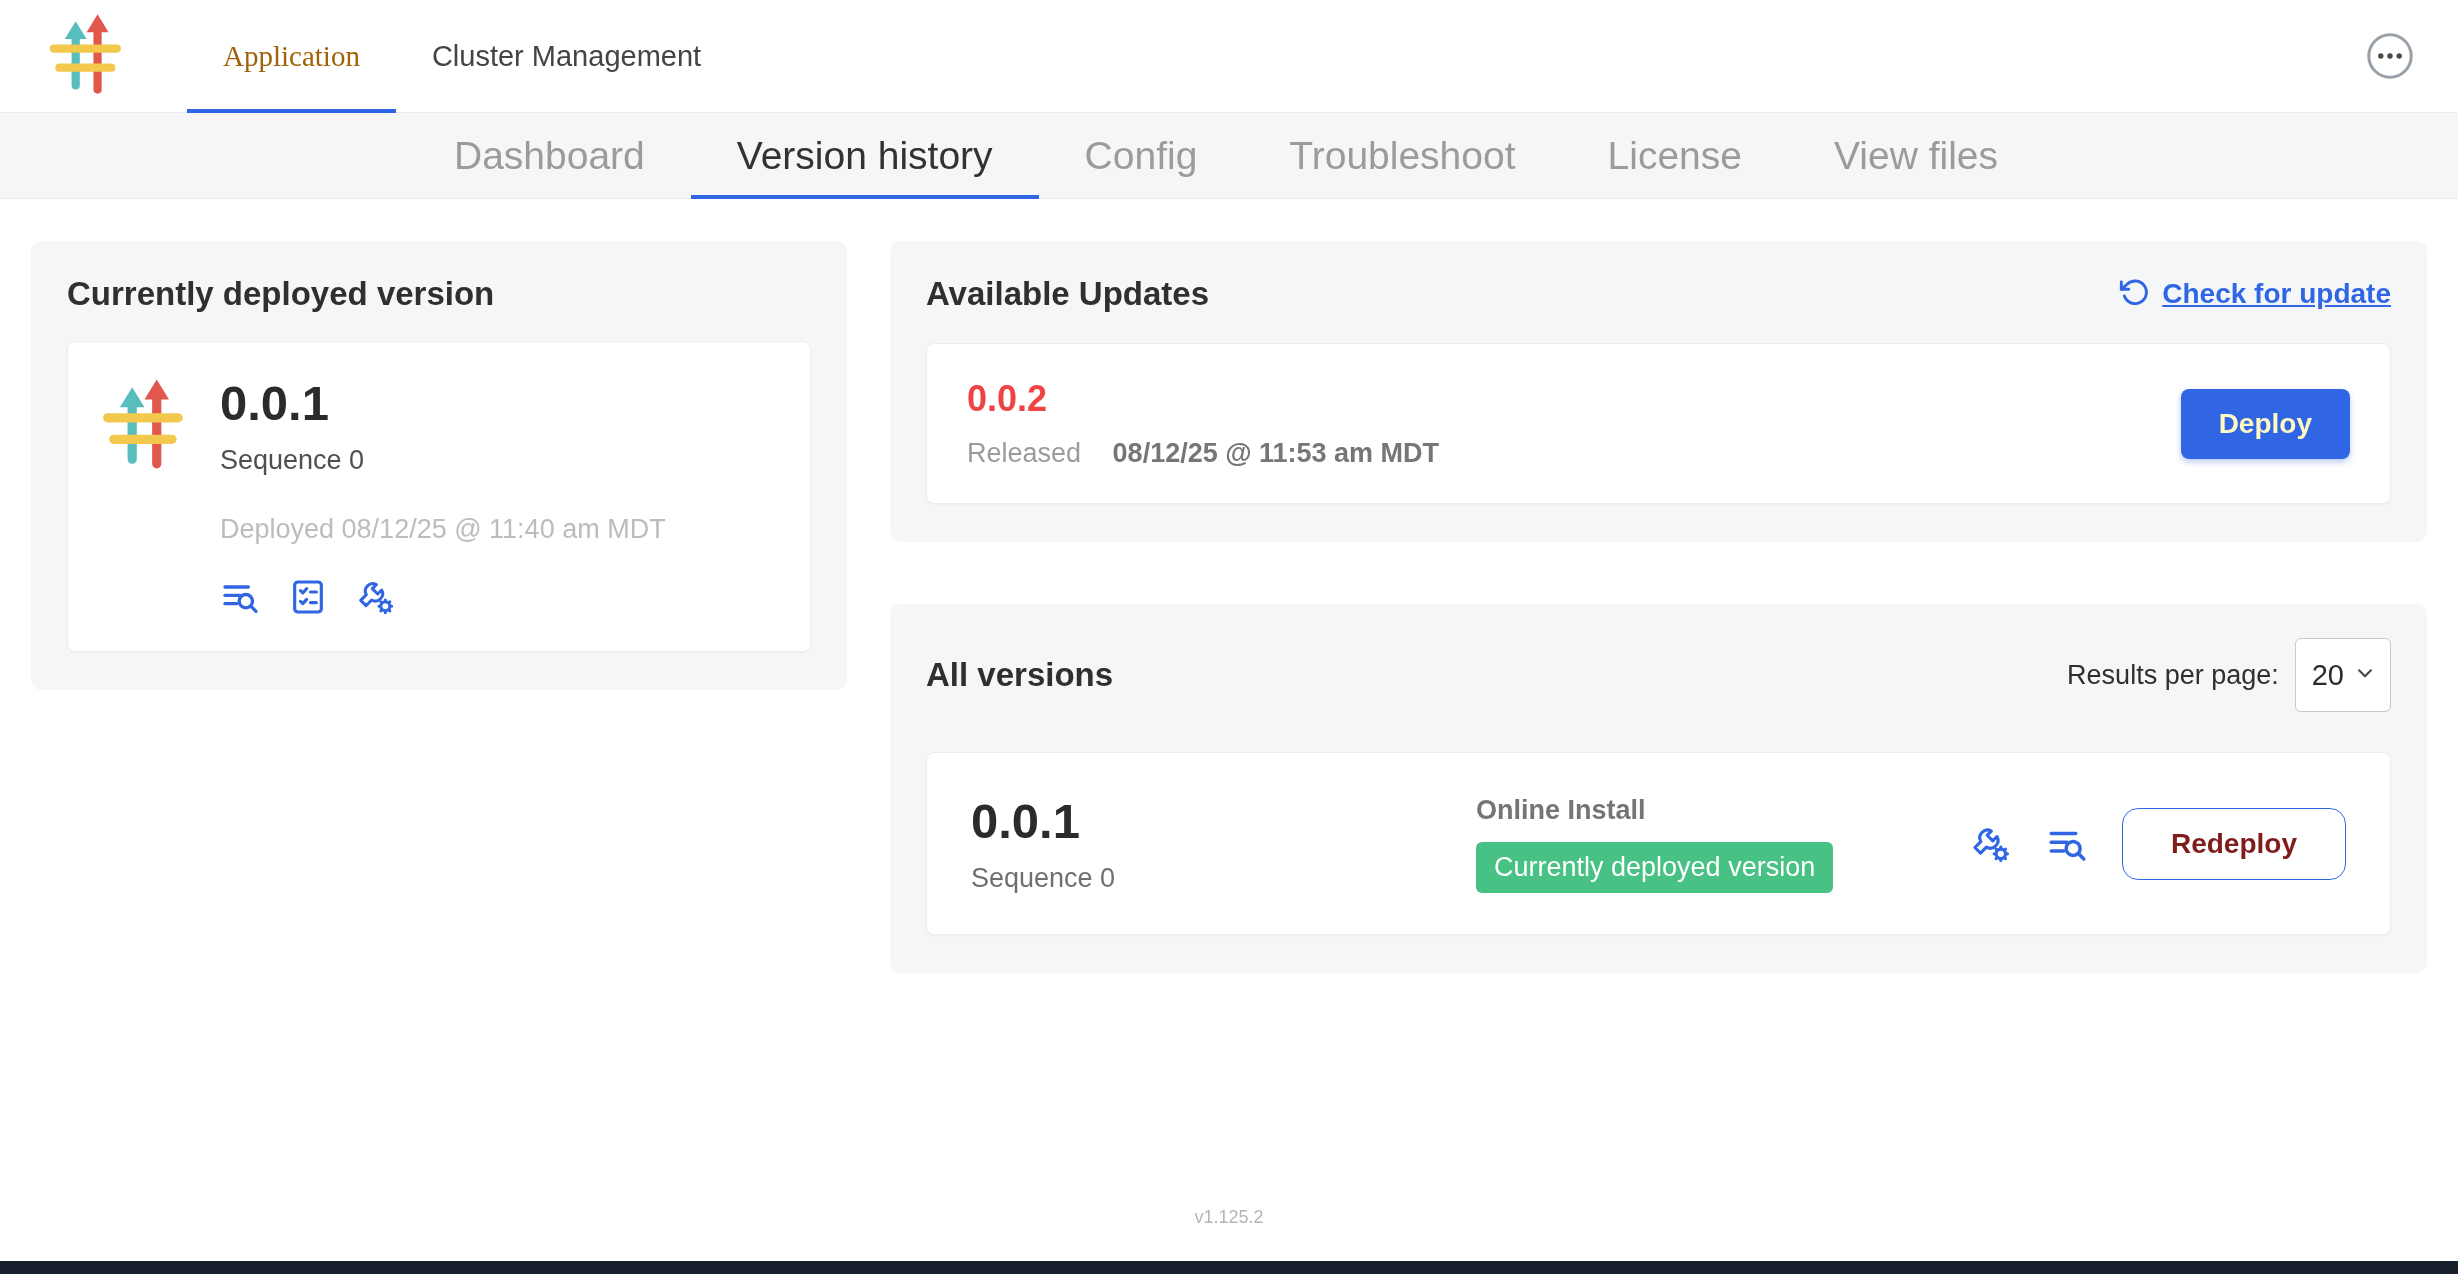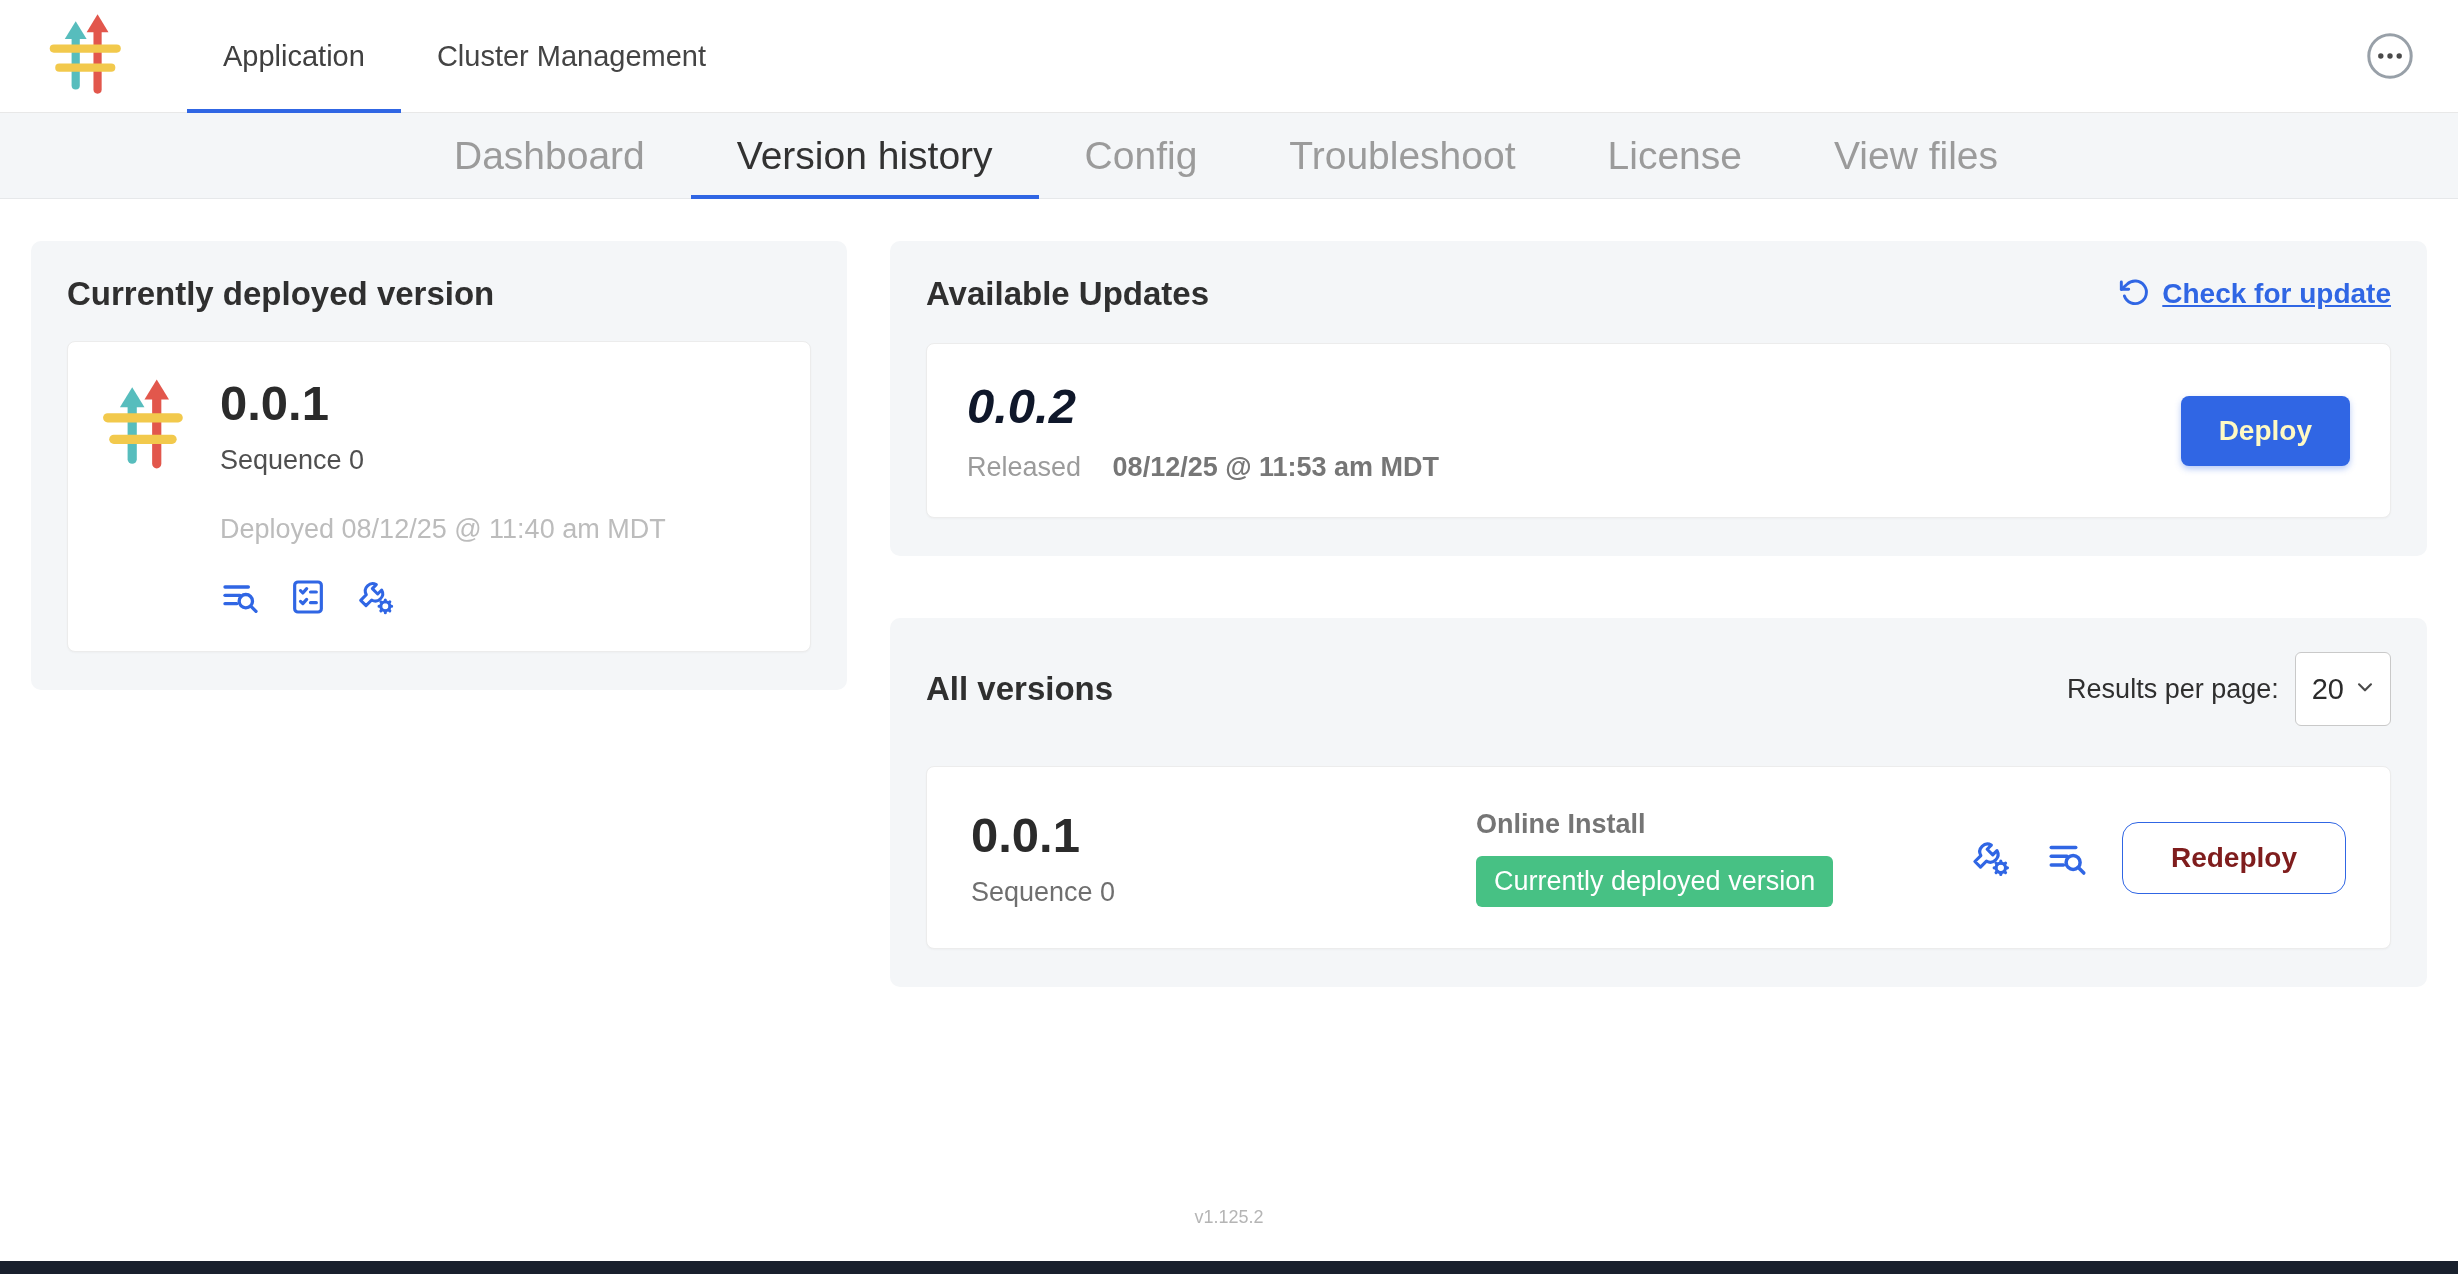--- a/index.html
+++ b/index.html
@@ -25,21 +25,21 @@
   .header-tabs { display:flex; }
   .header-tab {
     display:flex; align-items:center;
     padding:0 36px;
     font-size:29px;
     color:#444;
     position:relative;
     cursor:pointer;
     white-space:nowrap;
   }
-  .header-tab.active { color:#404040; }
+  .header-tab.active { color:#a16207;font-family:Liberation Serif, serif; }
   .header-tab.active::after {
     content:""; position:absolute; left:0; right:0; bottom:-1px;
     height:4px; background:#3066e4;
   }
   .header-right { margin-left:auto; display:flex; align-items:center; }
   .ellipsis-btn { width:48px; height:48px; cursor:pointer; }
   .ellipsis-btn svg { width:100%; height:100%; }
 
   
   .subnav {
@@ -111,21 +111,21 @@
   }
   .check-link svg { width:32px; height:32px; }
   .check-link .link-text {
     font-size:28px; font-weight:bold; text-decoration:underline;text-align:right;
   }
   .updates-inner {
     margin-top:30px;
     padding:34px 40px;
     display:flex; align-items:center; justify-content:space-between;
   }
-  .update-version { font-size:49px; font-weight:bold; color:#0f172a;font-style:italic; }
+  .update-version { font-size:36px; font-weight:bold; color:#ef4444; }
   .released-line { margin-top:18px; font-size:27px; color:#9b9b9b; }
   .released-line b { color:#767676;margin-left:24px; }
   .deploy-btn {
     background:#3066e4; color:#fef9c3;
     font-size:28px; font-weight:bold;
     font-family:"Liberation Sans", sans-serif;
     border:none; border-radius:8px;
     padding:19px 38px;
     cursor:pointer;
     box-shadow:0 3px 6px rgba(48,102,228,0.35);

